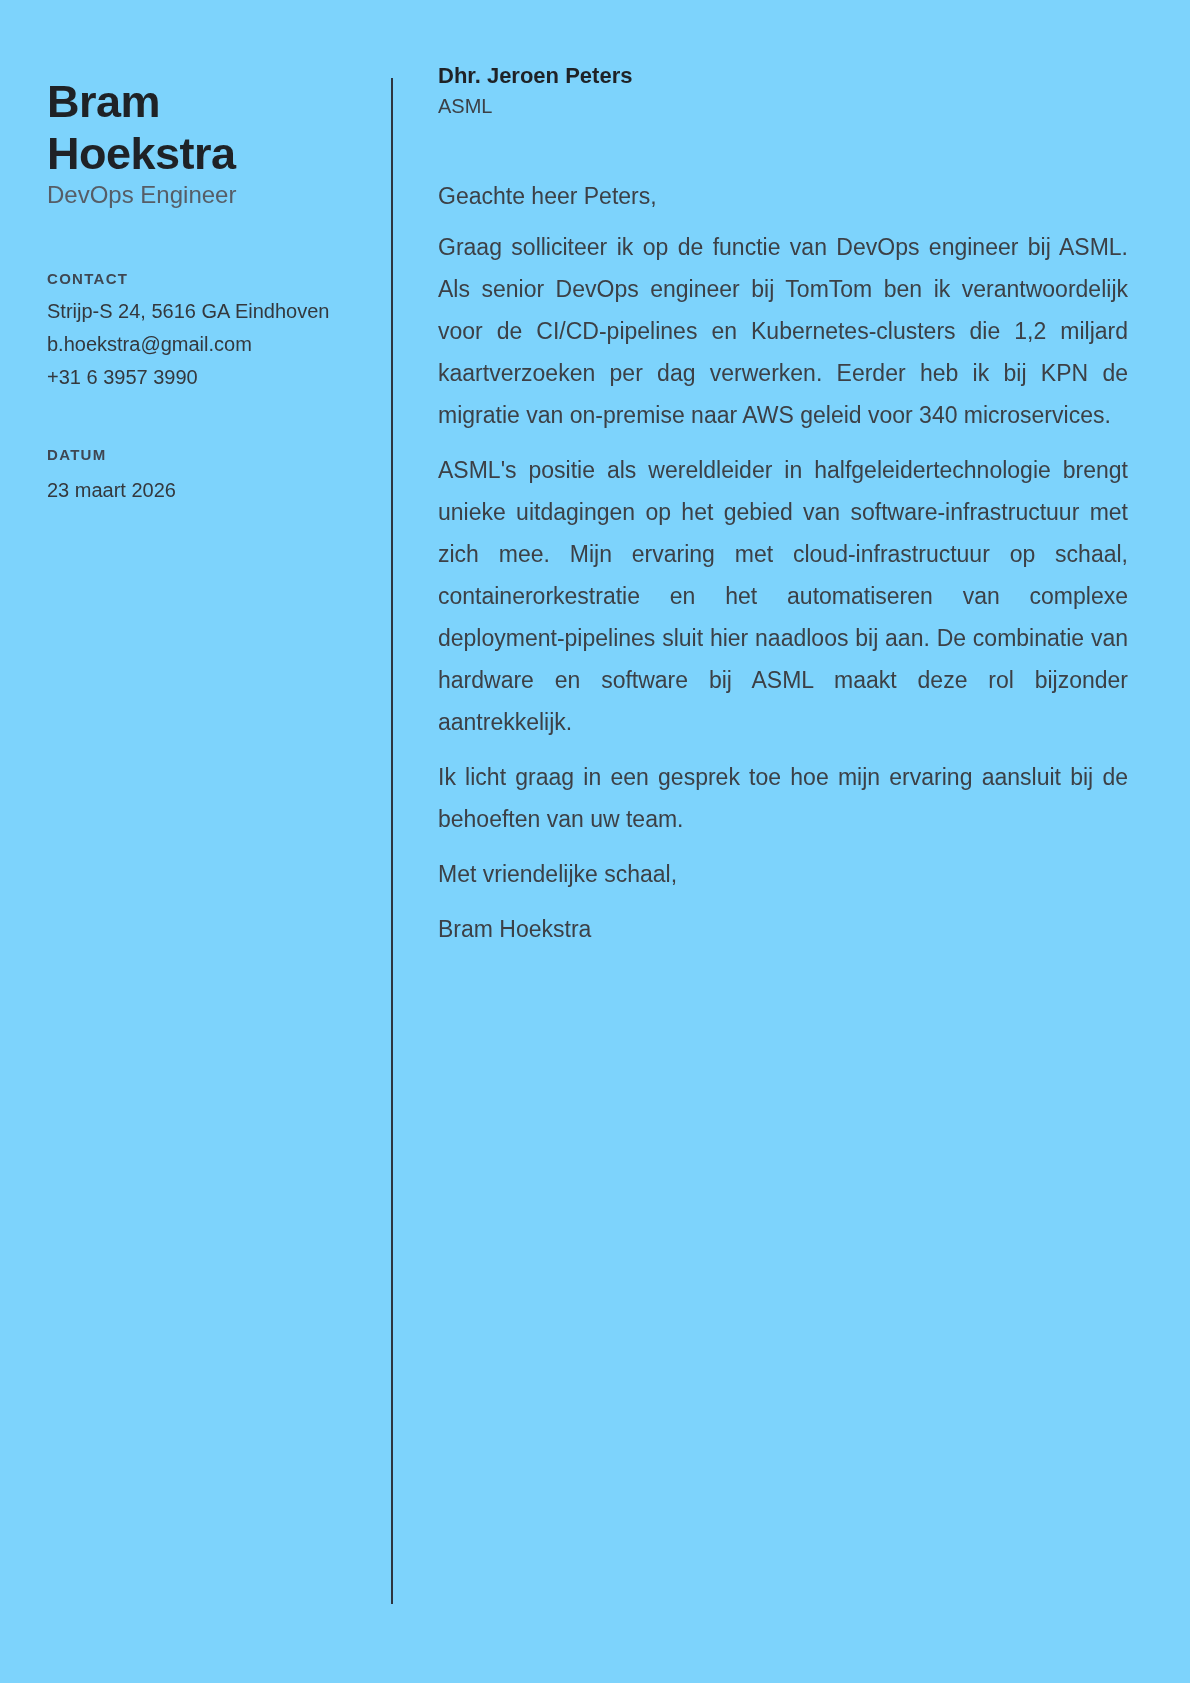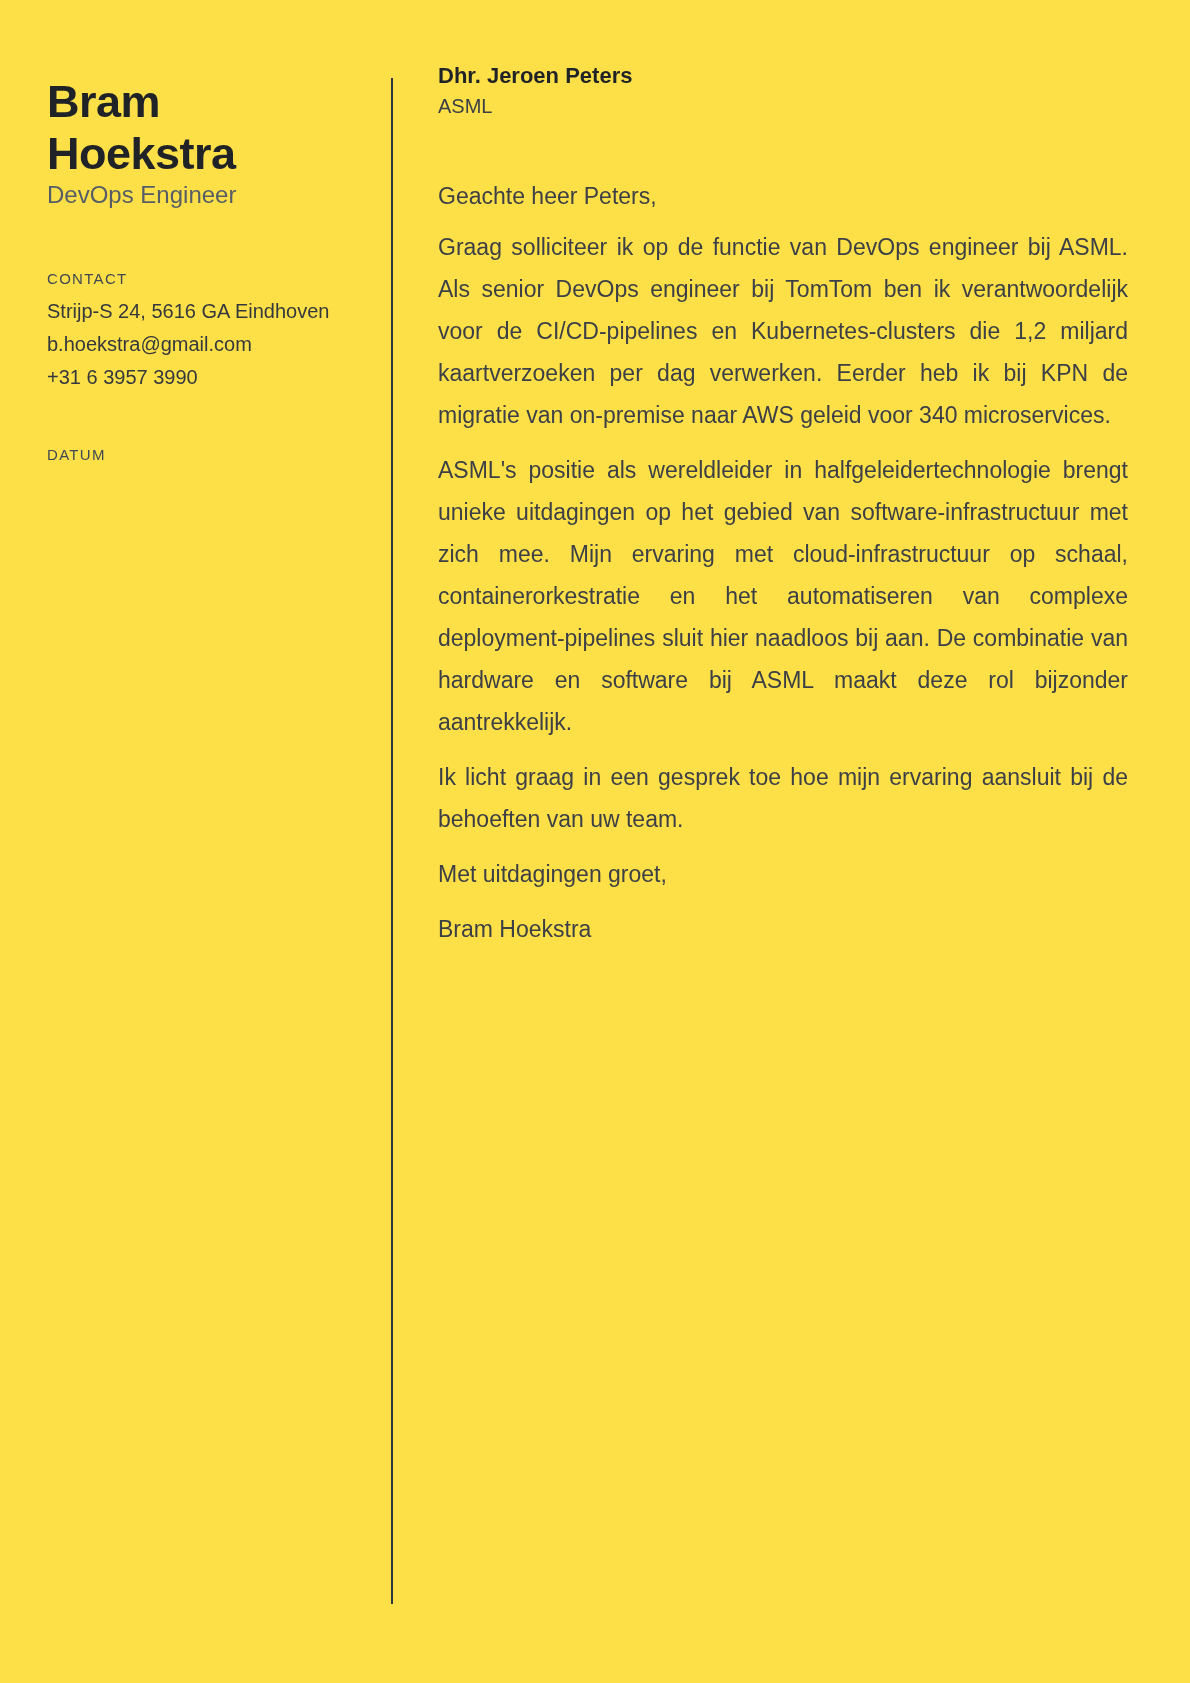--- a/index.html
+++ b/index.html
@@ -7,21 +7,21 @@
     width: 1190px;
     height: 1683px;
     background: #ffffff;
     font-family: "Liberation Sans", sans-serif;
     position: relative;
     overflow: hidden;
   }
   .page {
     position: absolute;
     inset: 0;
-    background: #fde047;
+    background: #7dd3fc;
   }
   
   .sidebar {
     position: absolute;
     left: 47px;
     top: 76px;
     width: 315px;
   }
   .name {
     font-size: 45px;
@@ -32,21 +32,21 @@
     width: 240px; 
   }
   .job-title {
     margin-top: 0;
     font-size: 24px;
     line-height: 30px;
     color: #565d66;
   }
   .side-heading {
     font-size: 15px;
-    font-weight: 400;
+    font-weight: 700;
     letter-spacing: 1.3px;
     color: #3f4752;
     text-transform: uppercase;
   }
   .contact-heading { margin-top: 60px; }
   .contact-lines {
     margin-top: 8px;
     font-size: 20px;
     line-height: 33px;
     color: #34383d;
@@ -124,31 +124,32 @@
     <div class="job-title">DevOps Engineer</div>
 
     <div class="side-heading contact-heading">CONTACT</div>
     <div class="contact-lines">
       <div>Strijp-S 24, 5616 GA Eindhoven</div>
       <div>b.hoekstra@gmail.com</div>
       <div>+31 6 3957 3990</div>
     </div>
 
     <div class="side-heading datum-heading">DATUM</div>
+    <div class="datum-value">23 maart 2026</div>
   </aside>
 
   <div class="divider"></div>
 
   <main class="letter">
     <div class="recipient-name">Dhr. Jeroen Peters</div>
     <div class="recipient-company">ASML</div>
 
     <div class="salutation">Geachte heer Peters,</div>
 
     <p class="para">Graag solliciteer ik op de functie van DevOps engineer bij ASML. Als senior DevOps engineer bij TomTom ben ik verantwoordelijk voor de CI/CD-pipelines en Kubernetes-clusters die 1,2 miljard kaartverzoeken per dag verwerken. Eerder heb ik bij KPN de migratie van on-premise naar AWS geleid voor 340 microservices.</p>
     <p class="para">ASML's positie als wereldleider in halfgeleidertechnologie brengt unieke uitdagingen op het gebied van software-infrastructuur met zich mee. Mijn ervaring met cloud-infrastructuur op schaal, containerorkestratie en het automatiseren van complexe deployment-pipelines sluit hier naadloos bij aan. De combinatie van hardware en software bij ASML maakt deze rol bijzonder aantrekkelijk.</p>
     <p class="para">Ik licht graag in een gesprek toe hoe mijn ervaring aansluit bij de behoeften van uw team.</p>
 
-    <p class="closing">Met uitdagingen groet,</p>
+    <p class="closing">Met vriendelijke schaal,</p>
     <div class="signature">Bram Hoekstra</div>
   </main>
 
 </div>
 
 </body></html>

